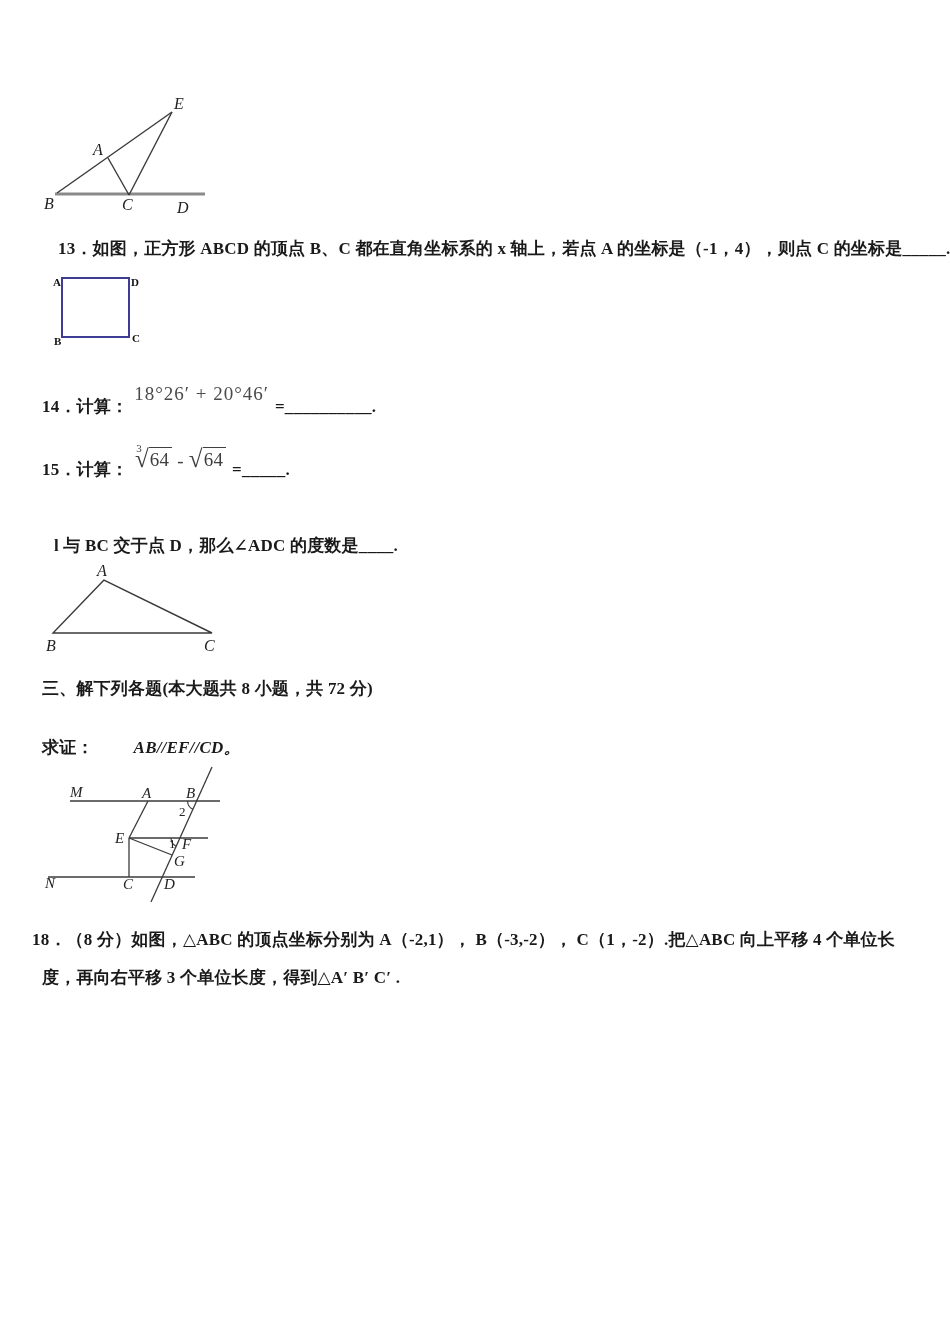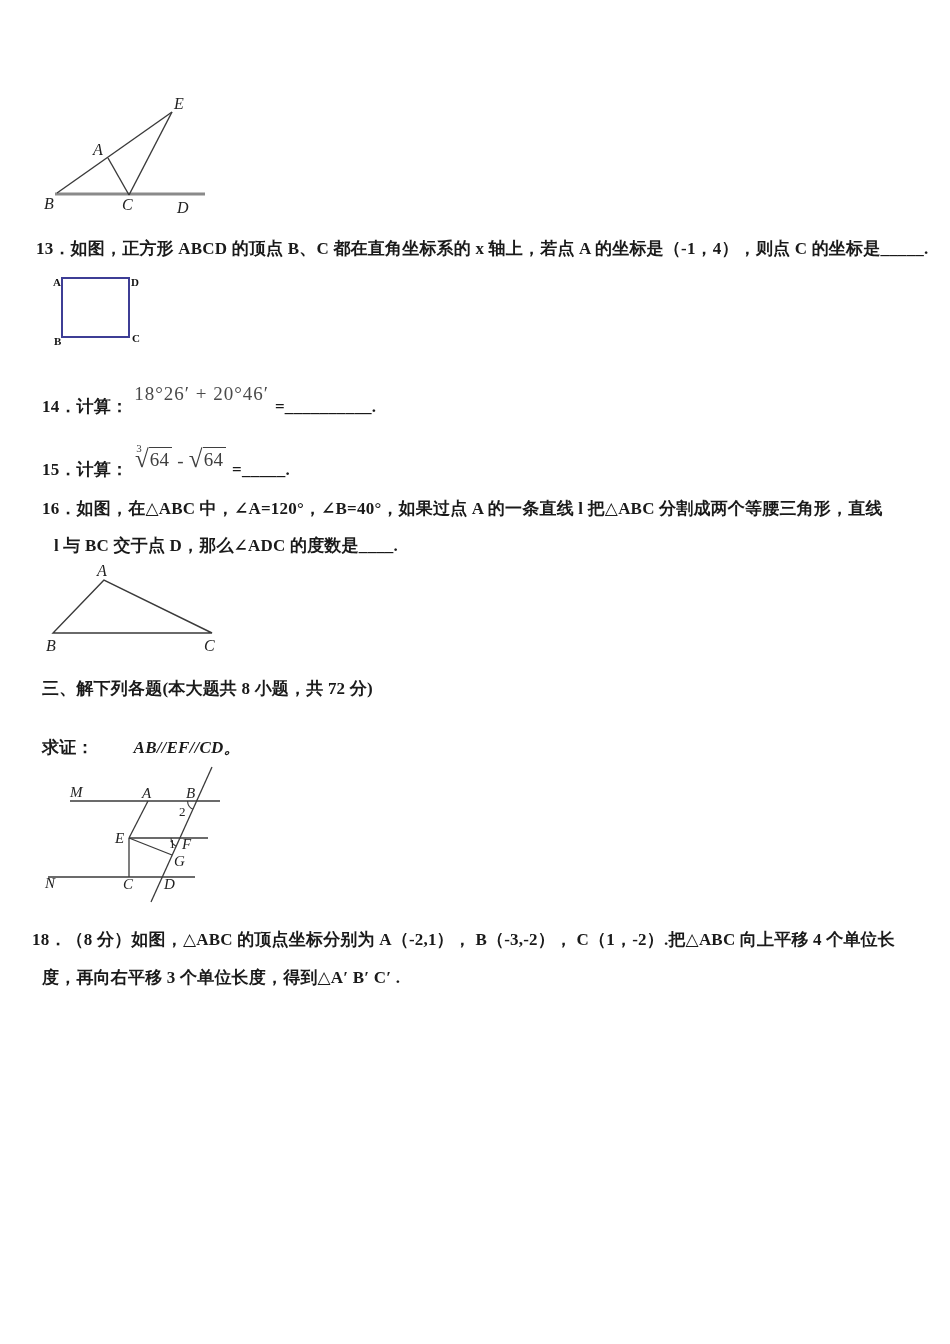--- a/index.html
+++ b/index.html
@@ -41,39 +41,38 @@
     <line x1="27" y1="108" x2="142" y2="27" stroke="#3a3a3a" stroke-width="1.4"></line>
     <line x1="78" y1="73" x2="99" y2="110" stroke="#3a3a3a" stroke-width="1.4"></line>
     <line x1="99" y1="110" x2="142" y2="27" stroke="#3a3a3a" stroke-width="1.4"></line>
     <text class="flabel" x="144" y="24">E</text>
     <text class="flabel" x="63" y="70">A</text>
     <text class="flabel" x="14" y="124">B</text>
     <text class="flabel" x="92" y="125">C</text>
     <text class="flabel" x="147" y="128">D</text>
   </svg>
 
-  <div class="tline" style="left:36px; top:238px;text-align:center;">13．如图，正方形 ABCD 的顶点 B、C 都在直角坐标系的 x 轴上，若点 A 的坐标是（-1，4），则点 C 的坐标是_____.</div>
+  <div class="tline" style="left:58px; top:238px;text-align:center;">13．如图，正方形 ABCD 的顶点 B、C 都在直角坐标系的 x 轴上，若点 A 的坐标是（-1，4），则点 C 的坐标是_____.</div>
 
   <svg class="fig" style="left:45px; top:268px;" width="110" height="85">
     <rect x="17" y="10" width="67" height="59" fill="none" stroke="#3d3d95" stroke-width="2"></rect>
     <text class="flabel2" x="8" y="18">A</text>
     <text class="flabel2" x="86" y="18">D</text>
     <text class="flabel2" x="9" y="77">B</text>
     <text class="flabel2" x="87" y="74">C</text>
   </svg>
 
   <div class="tline" style="left:42px; top:394px;">
     <span>14．计算：</span><span class="formula">18°26′ + 20°46′</span><span>=__________.</span>
   </div>
 
   <div class="tline" style="left:42px; top:451px;">
     <span>15．计算：</span><span class="mexp"><span class="root"><sup class="ridx">3</sup><span class="rsign">√</span><span class="rcd">64</span></span><span class="mminus">-</span><span class="root"><span class="rsign">√</span><span class="rcd">64</span></span></span><span>=_____.</span>
   </div>
 
-  <div class="tline" style="left:42px; top:498px;">16．如图，在△ABC 中，∠A=120°，∠B=40°，如果过点 A 的一条直线 l 把△ABC 分割成两个等腰三角形，直线</div>
   <div class="tline" style="left:54px; top:535px;">l 与 BC 交于点 D，那么∠ADC 的度数是____.</div>
 
   <svg class="fig" style="left:30px; top:560px;" width="230" height="100">
     <path d="M74,20 L23,73 L182,73 Z" fill="none" stroke="#3a3a3a" stroke-width="1.4"></path>
     <text class="flabel" x="67" y="16">A</text>
     <text class="flabel" x="16" y="91">B</text>
     <text class="flabel" x="174" y="91">C</text>
   </svg>
 
   <div class="tline heading" style="left:42px; top:678px;">三、解下列各题(本大题共 8 小题，共 72 分)</div>

